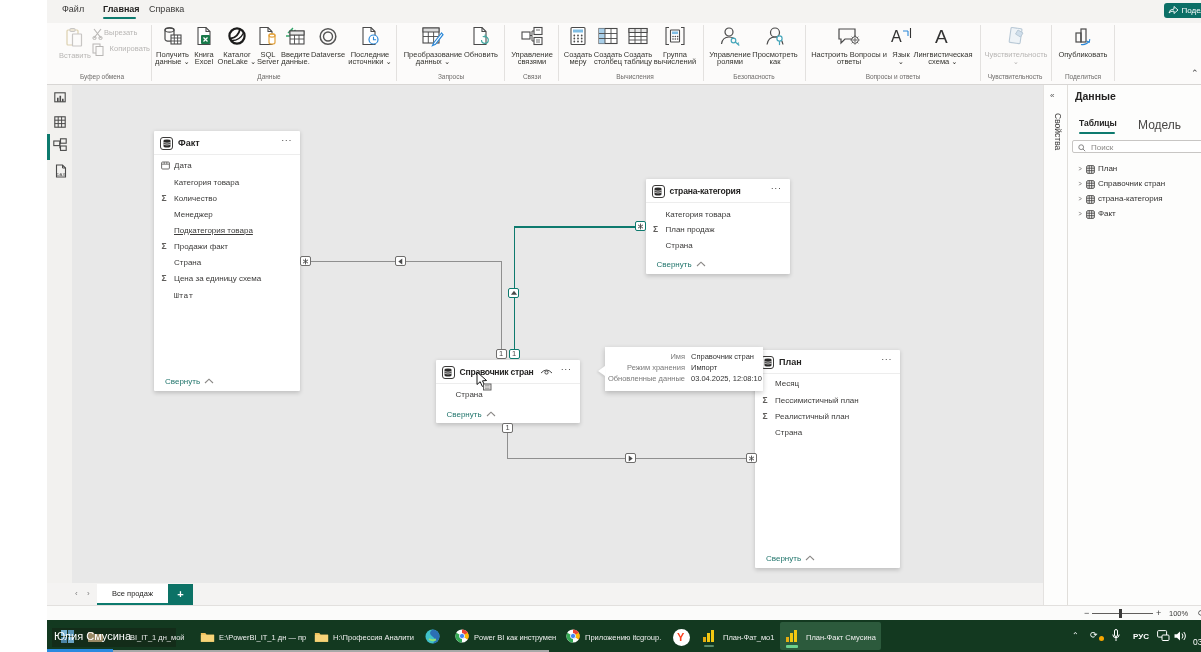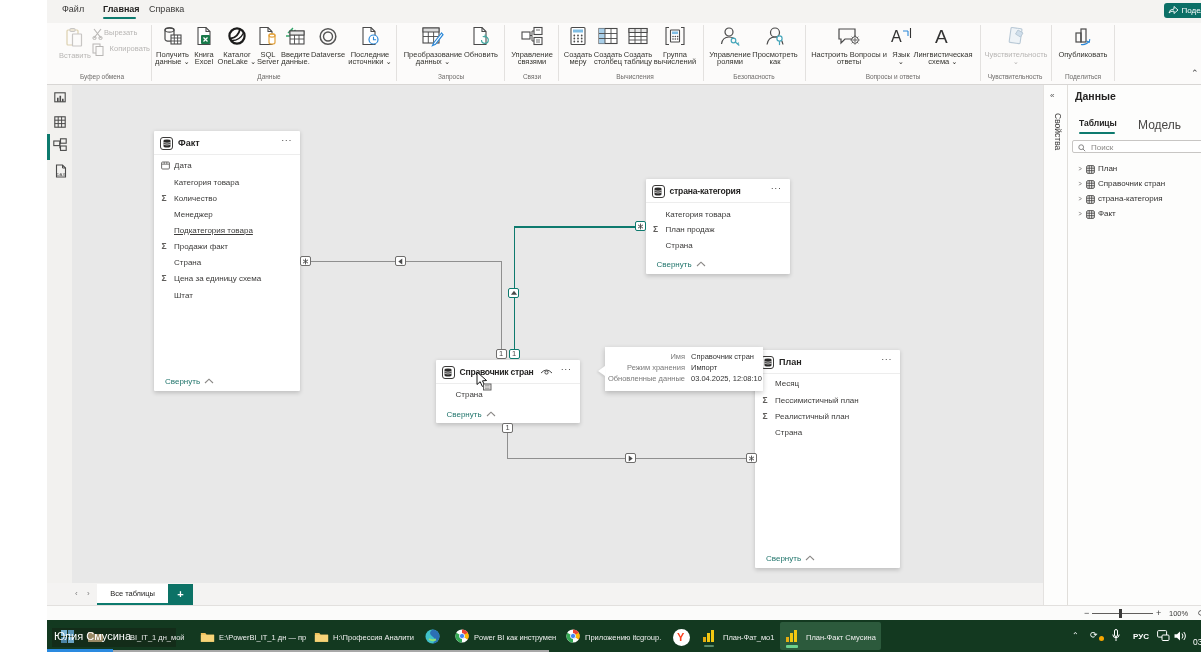--- a/index.html
+++ b/index.html
@@ -413,21 +413,21 @@
       <div class="fld" style="top:46.5px;">Категория товара</div>
       <div class="sig" style="top:61.5px;">Σ</div>
         <div class="fld" style="top:62.5px;">Количество</div>
       <div class="fld" style="top:78.5px;">Менеджер</div>
       <div class="fld" style="top:94.5px;text-decoration:underline;">Подкатегория товара</div>
       <div class="sig" style="top:109.5px;">Σ</div>
         <div class="fld" style="top:110.5px;">Продажи факт</div>
       <div class="fld" style="top:127px;">Страна</div>
       <div class="sig" style="top:142px;">Σ</div>
         <div class="fld" style="top:143px;">Цена за единицу схема</div>
-      <div class="fld" style="top:159.5px;">Штат</div>
+      <div class="fld" style="top:159.5px;font-family:Liberation Mono, monospace;">Штат</div>
       <div class="collapse" style="top:246px;">Свернуть <svg width="10" height="6" viewBox="0 0 10 6" style="display:inline-block;margin-left:2px;">
             <path d="M1 5 L5 1.2 L9 5" fill="none" stroke="#8a8886" stroke-width="1.1"></path>
           </svg></div>
     </div>
 
     <div class="card" style="left:598.5px;top:179px;width:144px;height:94.5px;">
       <div class="chead"></div>
       <div class="cicon">
           <svg width="8" height="9" viewBox="0 0 8 9" style="margin:1.3px 0 0 1.6px;">
             <path d="M0.5 1.8 q0-1.3 3.5-1.3 q3.5 0 3.5 1.3 v5.4 q0 1.3-3.5 1.3 q-3.5 0-3.5-1.3 Z" fill="#2b2a29"></path>
@@ -544,21 +544,21 @@
         <svg style="position:absolute;left:18px;top:0.5px;" width="9" height="9" viewBox="0 0 9 9">
           <rect x="0.7" y="0.7" width="7.6" height="7.6" rx="1.2" fill="none" stroke="#3b3a39" stroke-width="0.9"></rect>
           <path d="M0.7 3.2 h7.6 M0.7 5.7 h7.6 M3.2 0.7 v7.6 M5.7 0.7 v7.6" stroke="#3b3a39" stroke-width="0.8"></path>
         </svg>
         <span style="position:absolute;left:30px;">Факт</span>
       </div>
   </div>
 
   <div class="abs" style="left:28px;top:589px;font-size:8px;color:#7a7a7a;z-index:3;">‹</div>
   <div class="abs" style="left:40px;top:589px;font-size:8px;color:#7a7a7a;z-index:3;">›</div>
-  <div class="abs" style="left:50px;top:583.5px;width:71px;height:21.5px;background:#fff;border-bottom:2.5px solid #0d7a6e;z-index:3;text-align:center;font-size:7.5px;color:#252423;line-height:20px;">Все таблицы</div>
+  <div class="abs" style="left:50px;top:583.5px;width:71px;height:21.5px;background:#fff;border-bottom:2.5px solid #0d7a6e;z-index:3;text-align:center;font-size:7.5px;color:#252423;line-height:20px;">Все продаж</div>
   <div class="abs" style="left:121px;top:583.5px;width:25px;height:21.5px;background:#0c7266;z-index:3;text-align:center;color:#fff;font-size:11px;line-height:20px;font-weight:bold;">+</div>
 
   <div class="abs" style="left:1037px;top:608px;font-size:9px;color:#444;z-index:3;">−</div>
   <div class="abs" style="left:1045px;top:612.5px;width:61px;height:1.2px;background:#605e5c;z-index:3;"></div>
   <div class="abs" style="left:1072px;top:608.5px;width:2.6px;height:9px;background:#3b3a39;z-index:3;"></div>
   <div class="abs" style="left:1109px;top:607.5px;font-size:9px;color:#444;z-index:3;">+</div>
   <div class="abs" style="left:1122px;top:609px;font-size:7.5px;color:#3b3a39;z-index:3;">100%</div>
   <div class="abs" style="left:1151px;top:608px;font-size:8.5px;color:#444;z-index:3;">⟳</div>
   <svg class="abs" style="left:1170px;top:609.5px;z-index:3;" width="11" height="8" viewBox="0 0 11 8">
       <rect x="0.6" y="0.6" width="9.8" height="6.8" rx="1" fill="none" stroke="#444" stroke-width="1"></rect>

